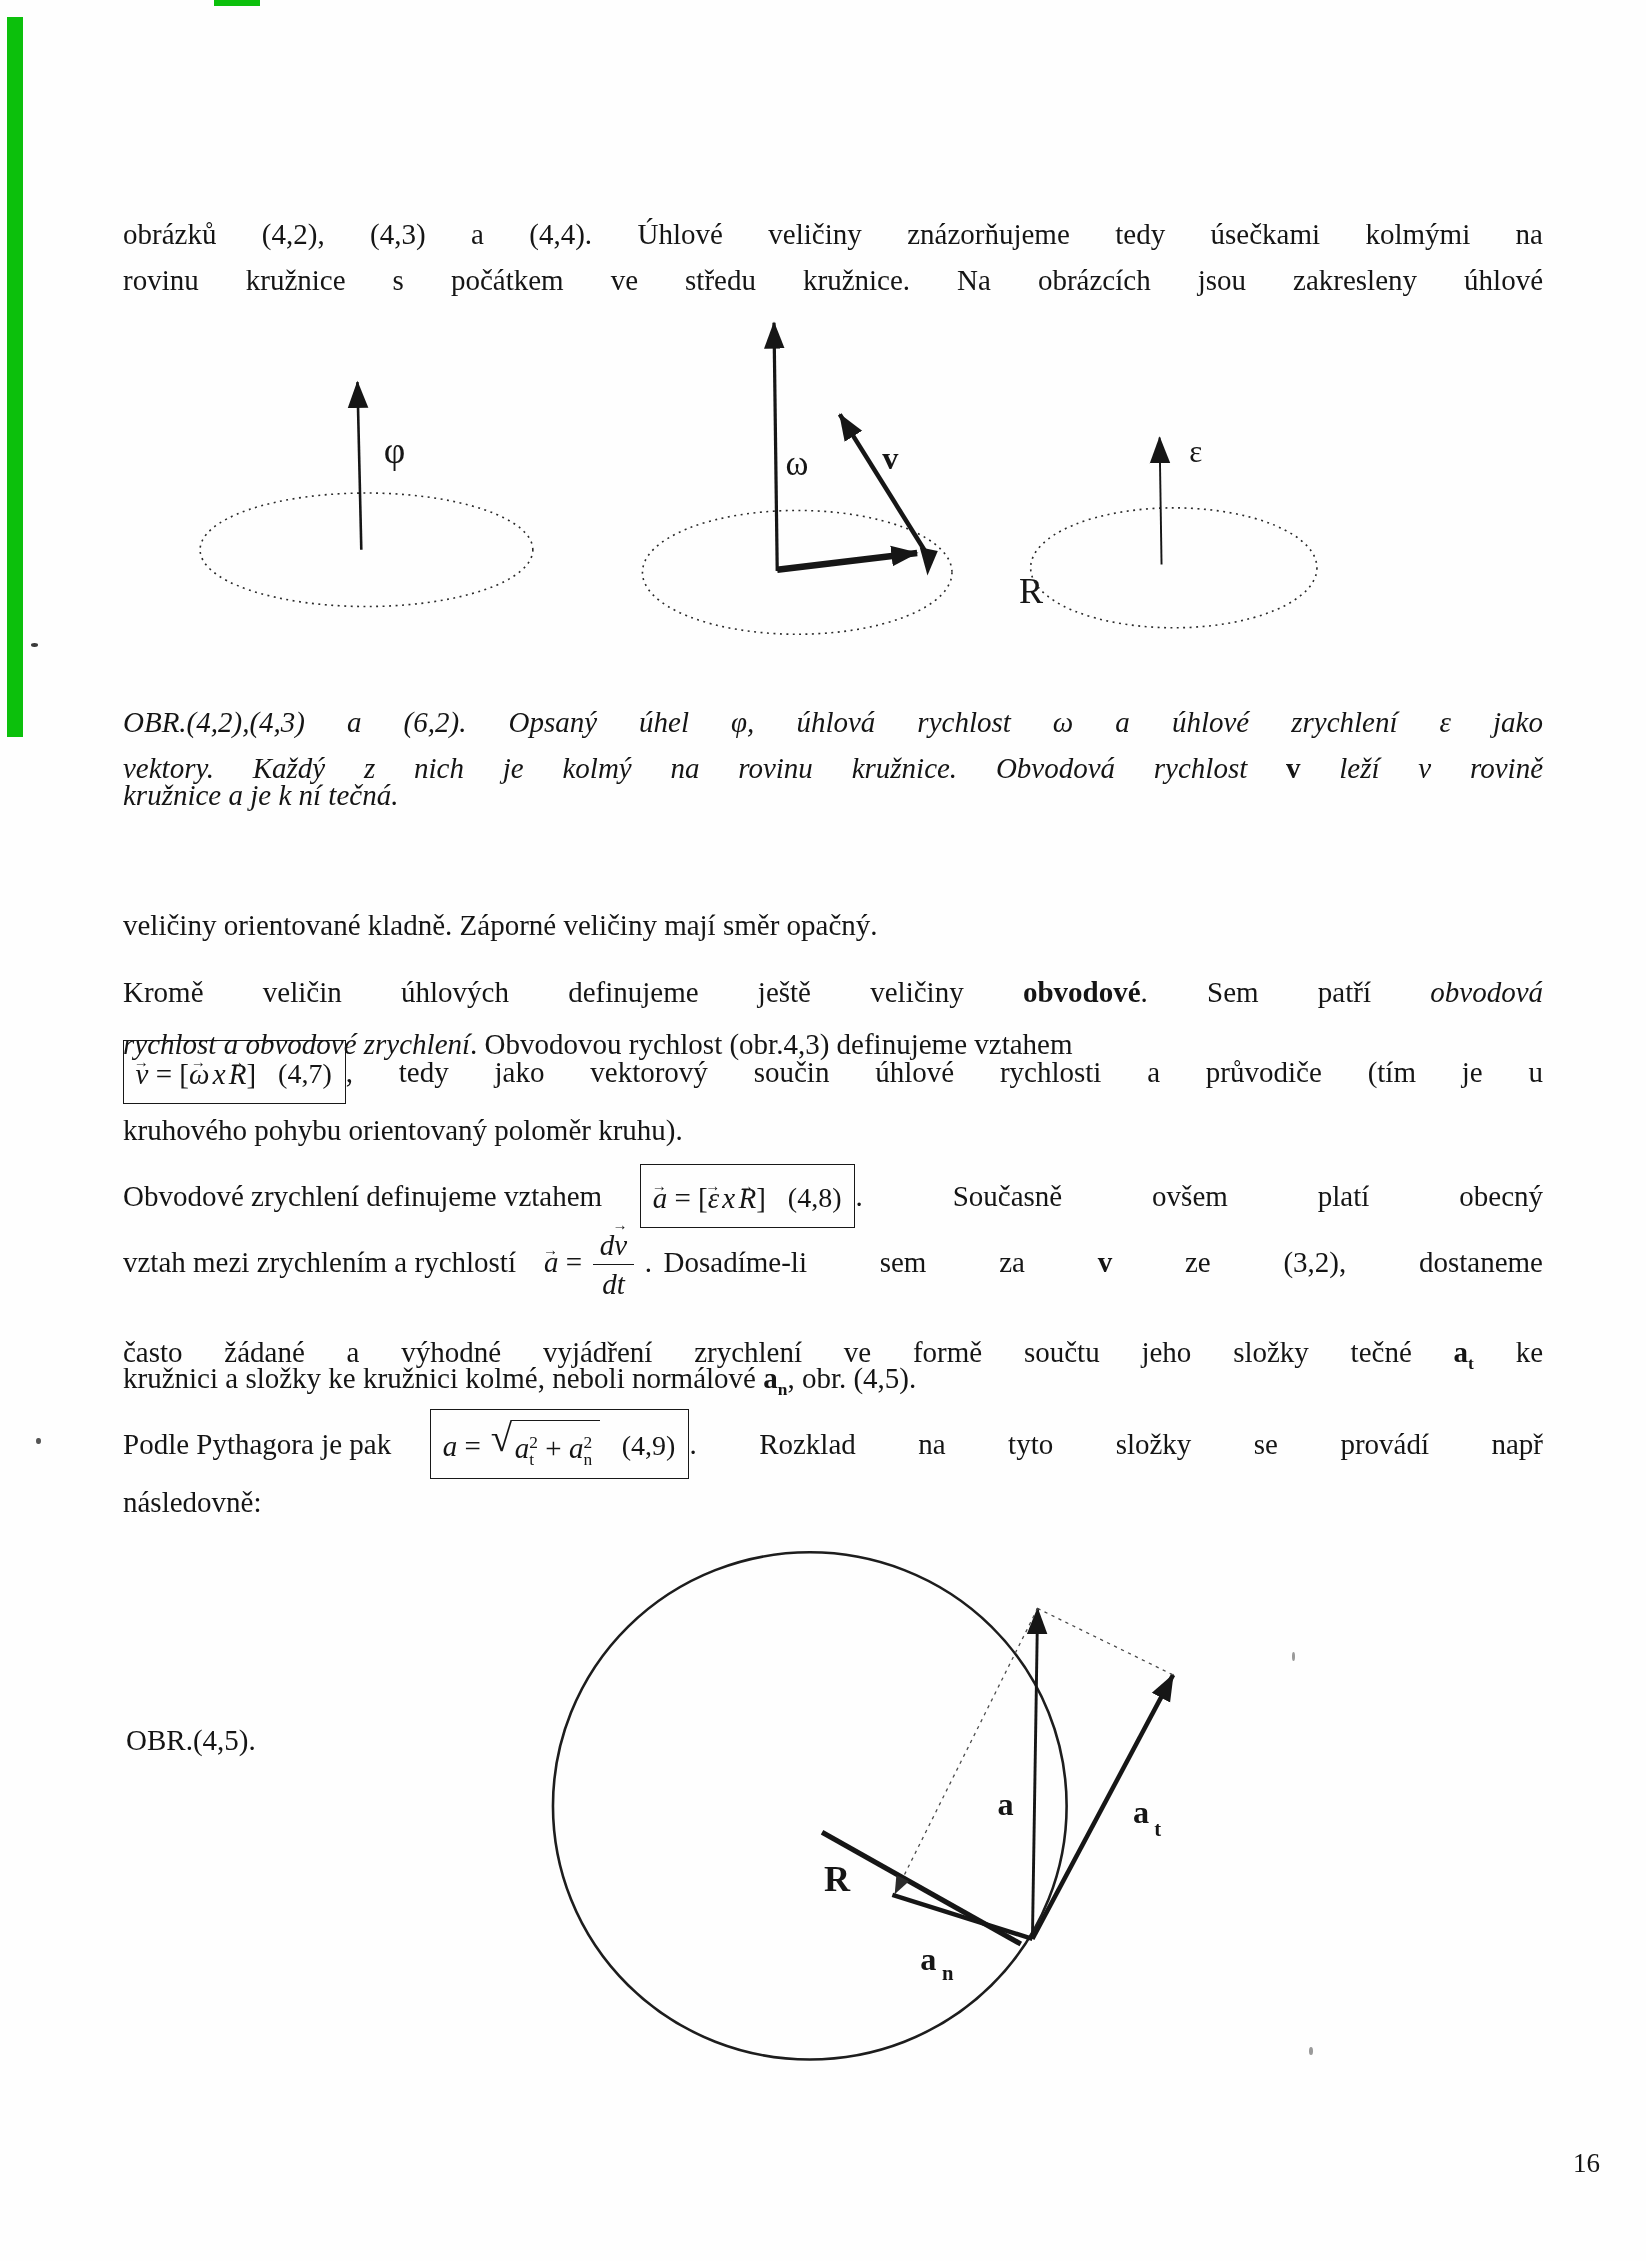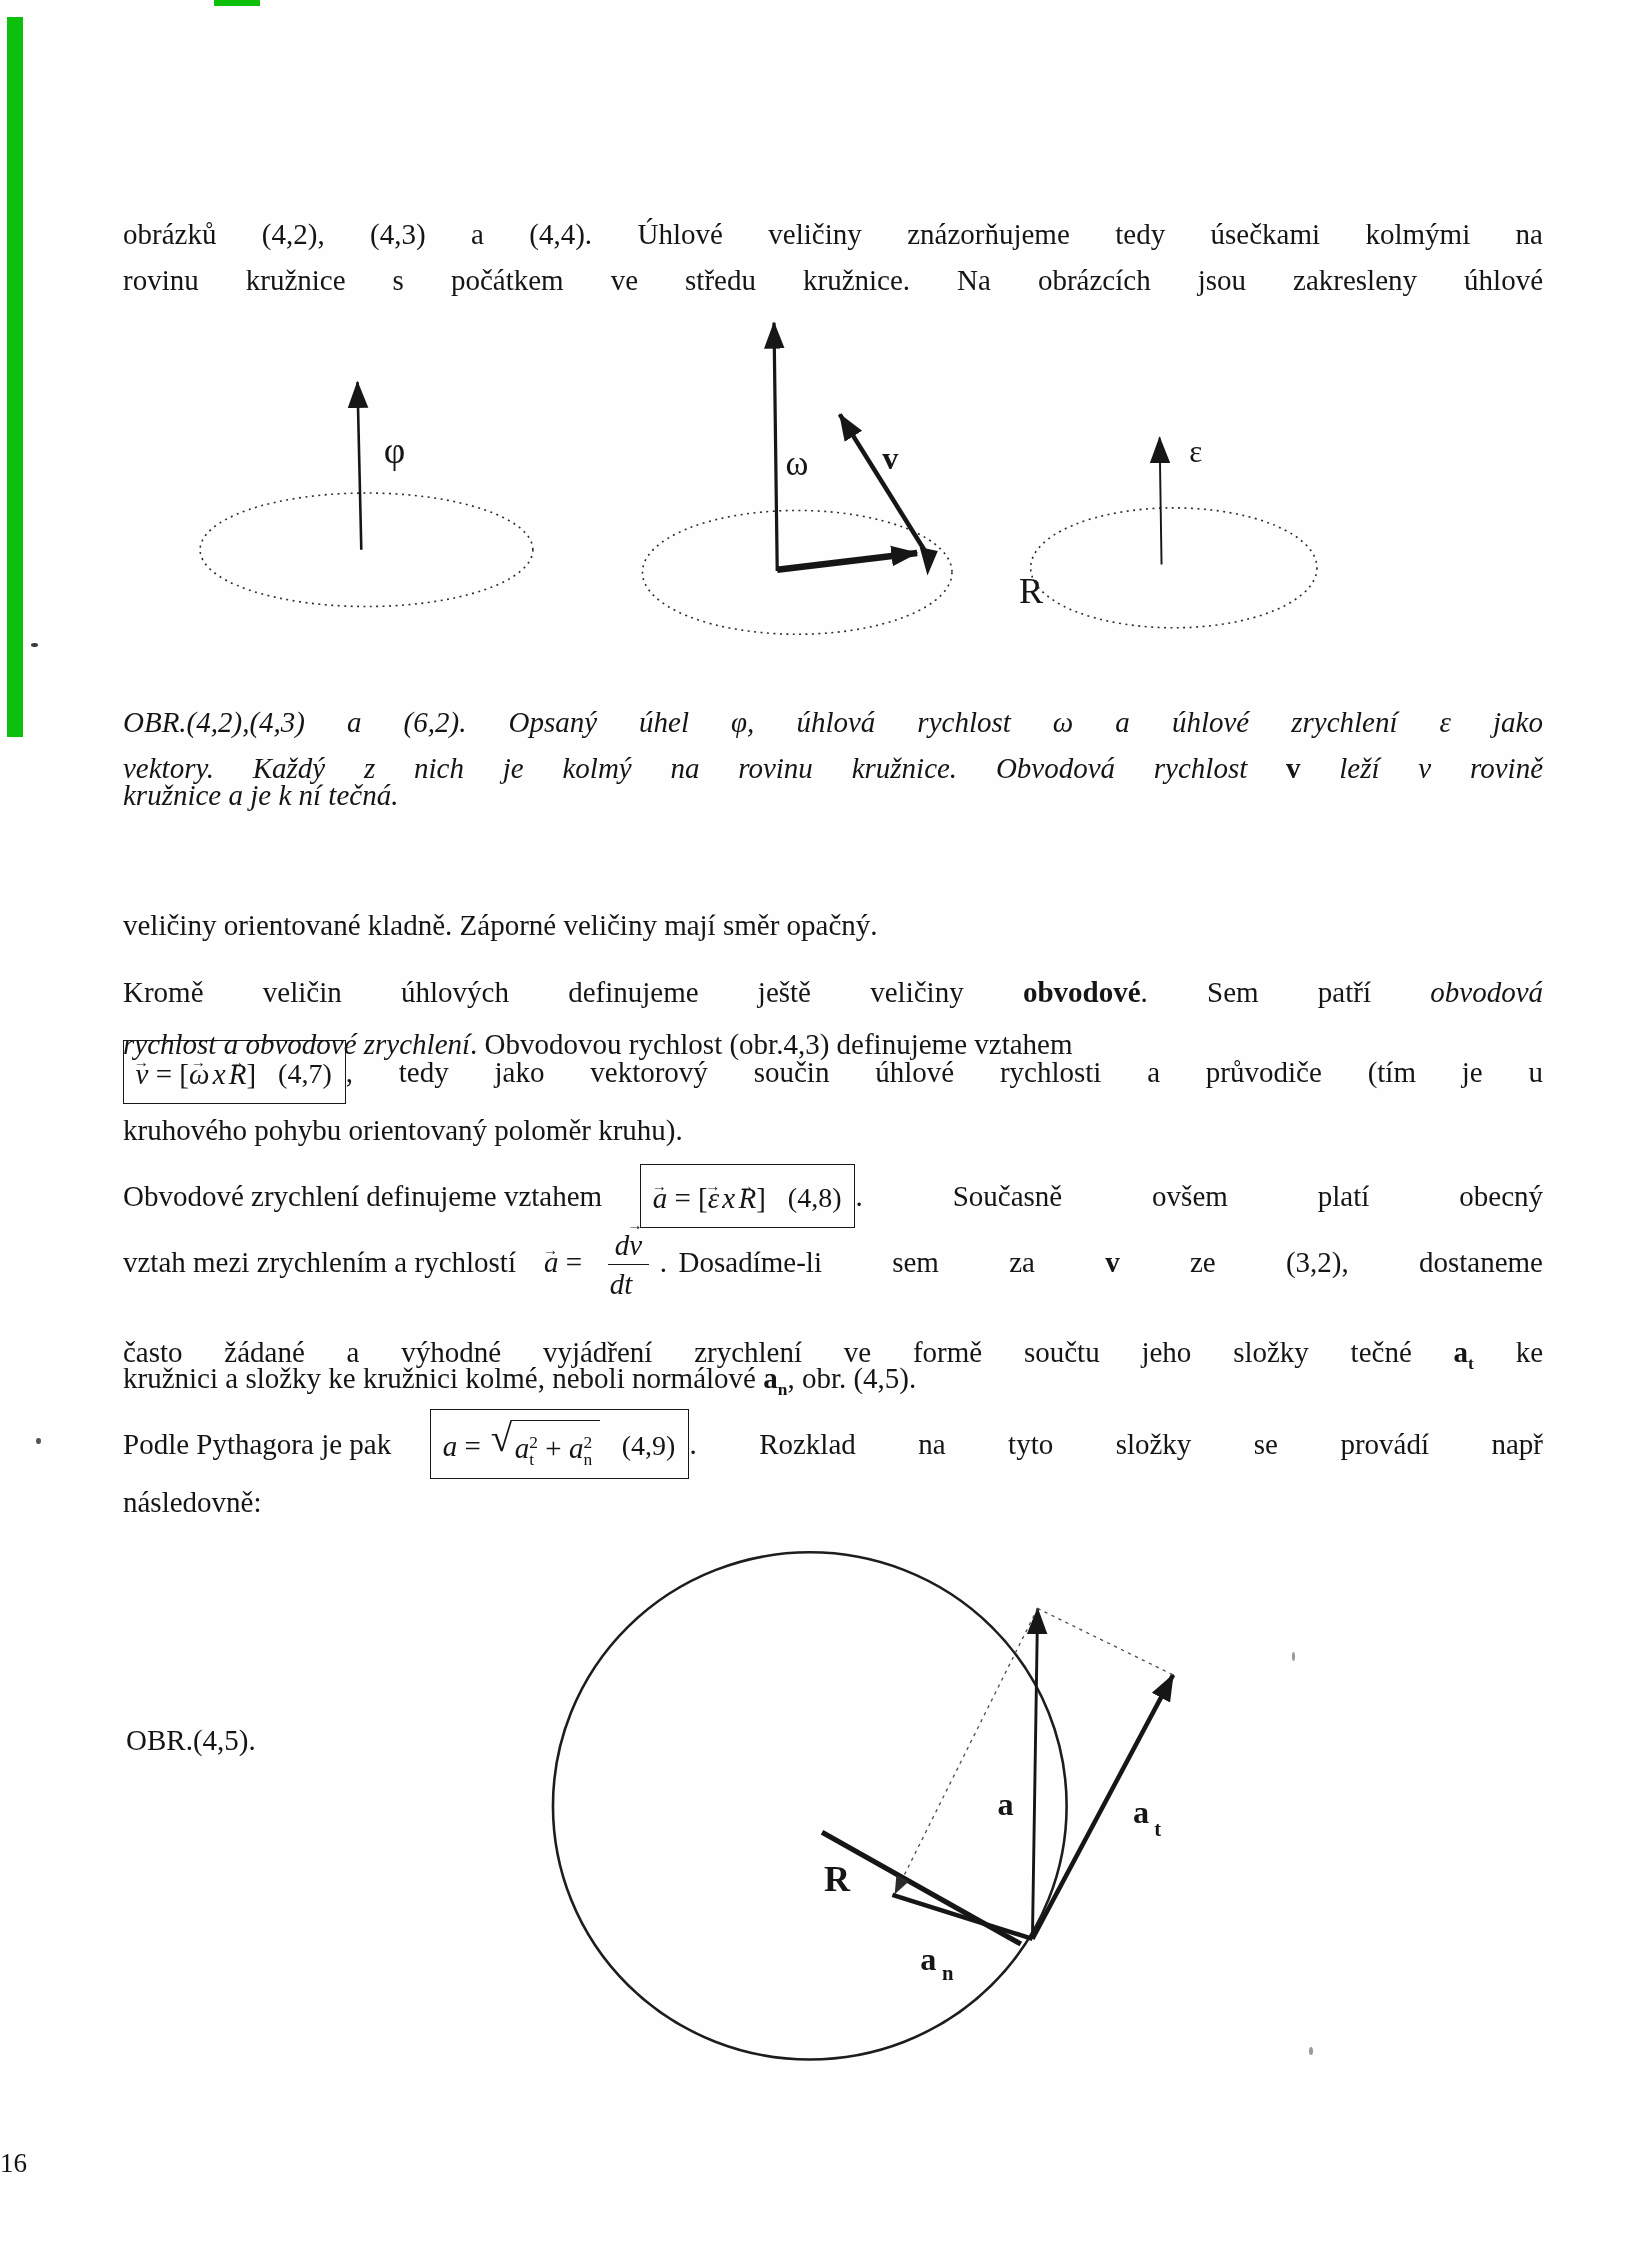--- a/index.html
+++ b/index.html
@@ -30,29 +30,29 @@
   .fnumlab{font-size:28px;}
   .fexp{display:inline-flex;align-items:center;white-space:pre;}
   .fexp .tok{white-space:pre;}
   .it{font-style:italic;}
   .pad{margin:0 3.2px;}
   .vec{position:relative;display:inline-block;font-style:italic;}
   .vec::after{content:"→";position:absolute;left:45%;transform:translateX(-50%);
               top:-0.78em;font-size:0.52em;font-style:normal;letter-spacing:0;}
   .frac{display:inline-flex;flex-direction:column;align-items:center;vertical-align:middle;
         line-height:1.05;margin:0 3.9px;}
-  .fnum{border-bottom:1.9px solid #181818;padding:6.5px 6.5px 3.9px;margin-left:15px;}
+  .fnum{border-bottom:1.9px solid #181818;padding:6.5px 6.5px 3.9px;}
   .fden{padding-top:3.9px;}
   .sq{display:inline-flex;align-items:flex-start;margin-left:2.6px;}
   .sqsign{font-size:1.35em;line-height:1;transform:translateY(-0.06em);}
   .rad{border-top:1.9px solid #181818;padding:3.9px 7.7px 0 2.6px;display:inline-flex;align-items:center;}
   .supsub{display:inline-flex;flex-direction:column;align-items:flex-start;
           font-size:17.4px;line-height:17.4px;transform:translateY(2.6px);}
   .obr-label{position:absolute;left:126px;top:1724px;font-size:29px;}
-  .pagenum{position:absolute;left:0;top:2148px;width:1600px;text-align:left;font-size:27px;}
+  .pagenum{position:absolute;left:0;top:2148px;width:1600px;text-align:right;font-size:27px;}
   svg{position:absolute;}
   svg text{font-family:"Liberation Serif","DejaVu Serif",serif;fill:#161616;}
 </style>
 </head>
 <body>
 
 <div class="page">
 
   <div class="green-strip" style="background: rgb(12, 192, 12);"></div>
   <div class="green-tick" style="background: rgb(12, 192, 12);"></div>

